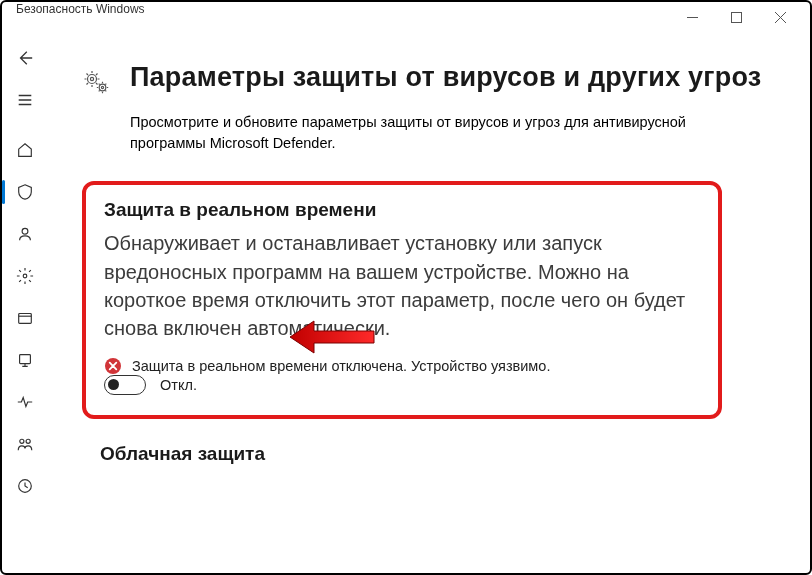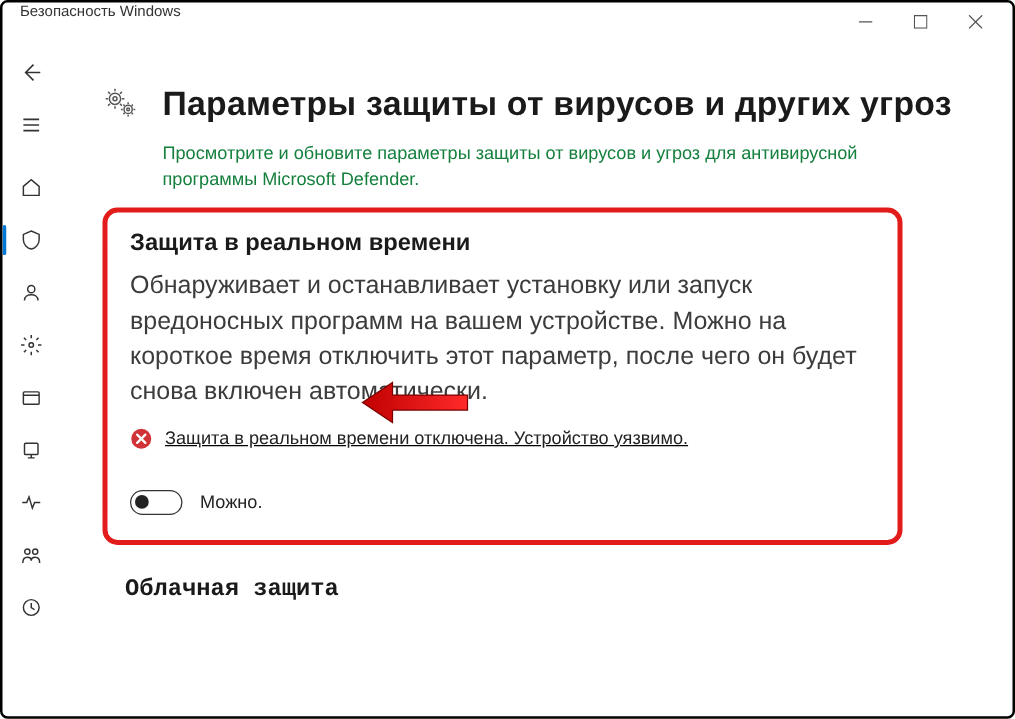--- a/index.html
+++ b/index.html
@@ -65,41 +65,41 @@
   }
   .main {
     flex: 1;
     padding: 26px 38px 0 34px;
     overflow: hidden;
     position: relative;
   }
   .page-header {
     display: flex;
     gap: 20px;
-    align-items: flex-end;
+    align-items: flex-start;
     margin-bottom: 12px;
   }
   .page-header .hicon {
     margin-top: 8px;
     color: #555;
   }
   .page-header .hicon svg { width: 28px; height: 28px; }
   h1 {
     font-size: 27px;
     font-weight: 600;
     color: #1a1a1a;
     line-height: 1.28;
     letter-spacing: 0.2px;
   }
   .page-sub {
     font-size: 14.5px;
-    color: #15803d;
+    color: #000000;
     line-height: 1.42;
     margin-left: 48px;
-    margin-bottom: 12px;
+    margin-bottom: 28px;
     max-width: 560px;
   }
   .section {
     margin-left: 0;
     padding: 14px 20px 20px 18px;
     max-width: 640px;
   }
   .section.highlight {
     border: 4px solid #e21b1b;
     border-radius: 12px;
@@ -114,22 +114,21 @@
   .section .desc {
     font-size: 20px;
     color: #3c3c3c;
     line-height: 1.42;
     margin-bottom: 14px;
   }
   .alert-row {
     display: flex;
     align-items: center;
     gap: 10px;
-    margin-bottom: 32px;
-    text-decoration: underline;
+    margin-bottom: 0;
   }
   .alert-row .aicon {
     width: 18px; height: 18px;
     flex-shrink: 0;
   }
   .alert-row .msg {
     font-size: 14.5px;
     color: #222;
   }
   .toggle-row {
@@ -161,21 +160,20 @@
   .arrow-annotation {
     position: absolute;
     left: 200px;
     top: 132px;
     pointer-events: none;
   }
   .section2 {
     margin-left: 18px;
     margin-top: 24px;
     max-width: 620px;
-    font-family: Liberation Mono, monospace;
   }
   .section2 h2 {
     font-size: 19px;
     font-weight: 600;
     color: #1a1a1a;
     margin-bottom: 8px;
   }
   .section2 .desc {
     font-size: 14.5px;
     color: #3c3c3c;
@@ -299,21 +297,21 @@
               <circle cx="9" cy="9" r="8" fill="#d13438"></circle>
               <path d="M5.7 5.7 L12.3 12.3 M12.3 5.7 L5.7 12.3" stroke="#fff" stroke-width="1.8" stroke-linecap="round"></path>
             </svg>
         </span>
         <span class="msg">Защита в реальном времени отключена. Устройство уязвимо.</span>
       </div>
       <div class="toggle-row">
         <div class="toggle">
           <div class="knob"></div>
         </div>
-        <span class="toggle-label">Можно.</span>
+        <span class="toggle-label">Откл.</span>
       </div>
       <div class="arrow-annotation">
         <svg width="90" height="40" viewBox="0 0 90 40">
           <defs>
             <linearGradient id="ag" x1="0" y1="0" x2="1" y2="0">
               <stop offset="0" stop-color="#c00000"></stop>
               <stop offset="1" stop-color="#ff2a2a"></stop>
             </linearGradient>
           </defs>
           <path d="M88 14 L28 14 L28 4 L4 20 L28 36 L28 26 L88 26 Z" fill="url(#ag)" stroke="#7a0000" stroke-width="1"></path>

